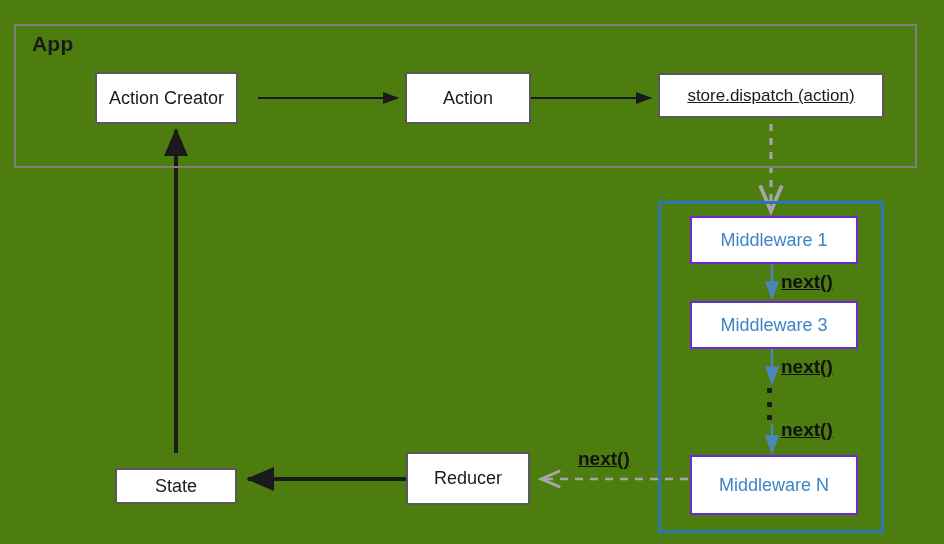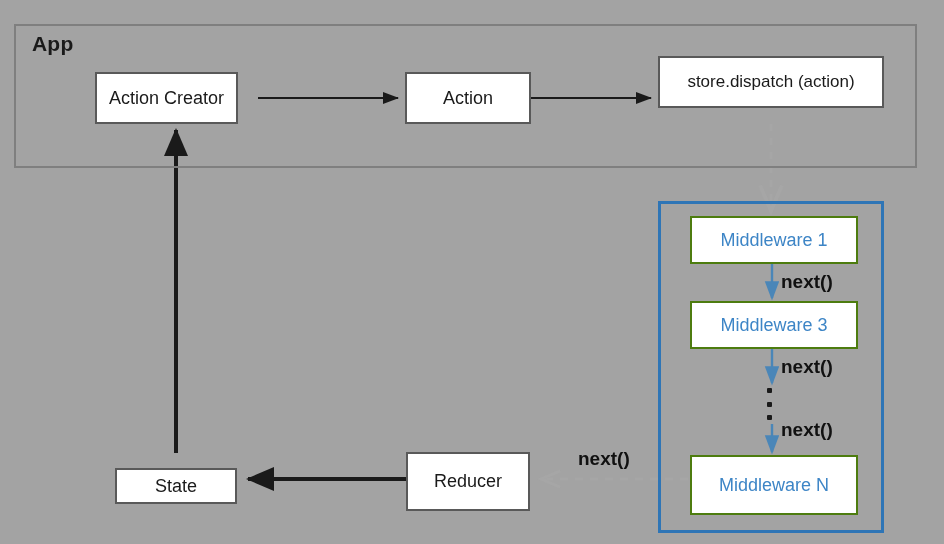--- a/index.html
+++ b/index.html
@@ -4,21 +4,21 @@
 <style>
   html,body{margin:0;padding:0;background:#ffffff;}
   body{
     font-family:"Liberation Sans","DejaVu Sans",sans-serif;
     -webkit-font-smoothing:antialiased;
   }
   #stage{
     position:relative;
     width:944px;
     height:544px;
-    background:#a3a3a3;
+    background:#4d7c0f;
     overflow:hidden;
   }
   svg#wires{
     position:absolute;
     left:0; top:0;
     width:944px; height:544px;
     pointer-events:none;
   }
   
   .app-frame{
@@ -54,46 +54,47 @@
     box-sizing:border-box;
     display:flex;
     align-items:center;
     justify-content:center;
     font-size:18px;
     color:#1a1a1a;
     white-space:nowrap;
   }
   #node-action-creator{ left:95px;  top:72px;  width:143px; height:52px; }
   #node-action{        left:405px; top:72px;  width:126px; height:52px; }
-  #node-dispatch{      left:658px; top:56px;  width:226px; height:52px; font-size:17px;}
+  #node-dispatch{      left:658px; top:73px;  width:226px; height:45px; font-size:17px;text-decoration:underline;}
   #node-state{         left:115px; top:468px; width:122px; height:36px; }
-  #node-reducer{       left:406px; top:452px; width:124px; height:59px; }
+  #node-reducer{       left:406px; top:452px; width:124px; height:53px; }
   
   .mw-node{
     position:absolute;
-    border:2px solid #4d7c0f;
+    border:2px solid #6d28d9;
     background:#ffffff;
     box-sizing:border-box;
     display:flex;
     align-items:center;
     justify-content:center;
     font-size:18px;
     color:#3d85c6;
     white-space:nowrap;
   }
   #mw-1{ left:690px; top:216px; width:168px; height:48px; }
   #mw-2{ left:690px; top:301px; width:168px; height:48px; }
   #mw-n{ left:690px; top:455px; width:168px; height:60px; }
   
   .next-label{
     position:absolute;
     font-size:19px;
     font-weight:700;
     color:#111111;
     white-space:nowrap;
+    text-decoration:underline;
   }
   #next-1{ left:781px; top:271px; }
   #next-2{ left:781px; top:356px; }
   #next-3{ left:781px; top:419px; }
   #next-4{ left:578px; top:448px; }
   
   .vdots{
     position:absolute;
     left:766px; top:388px;
     width:6px; height:32px;

